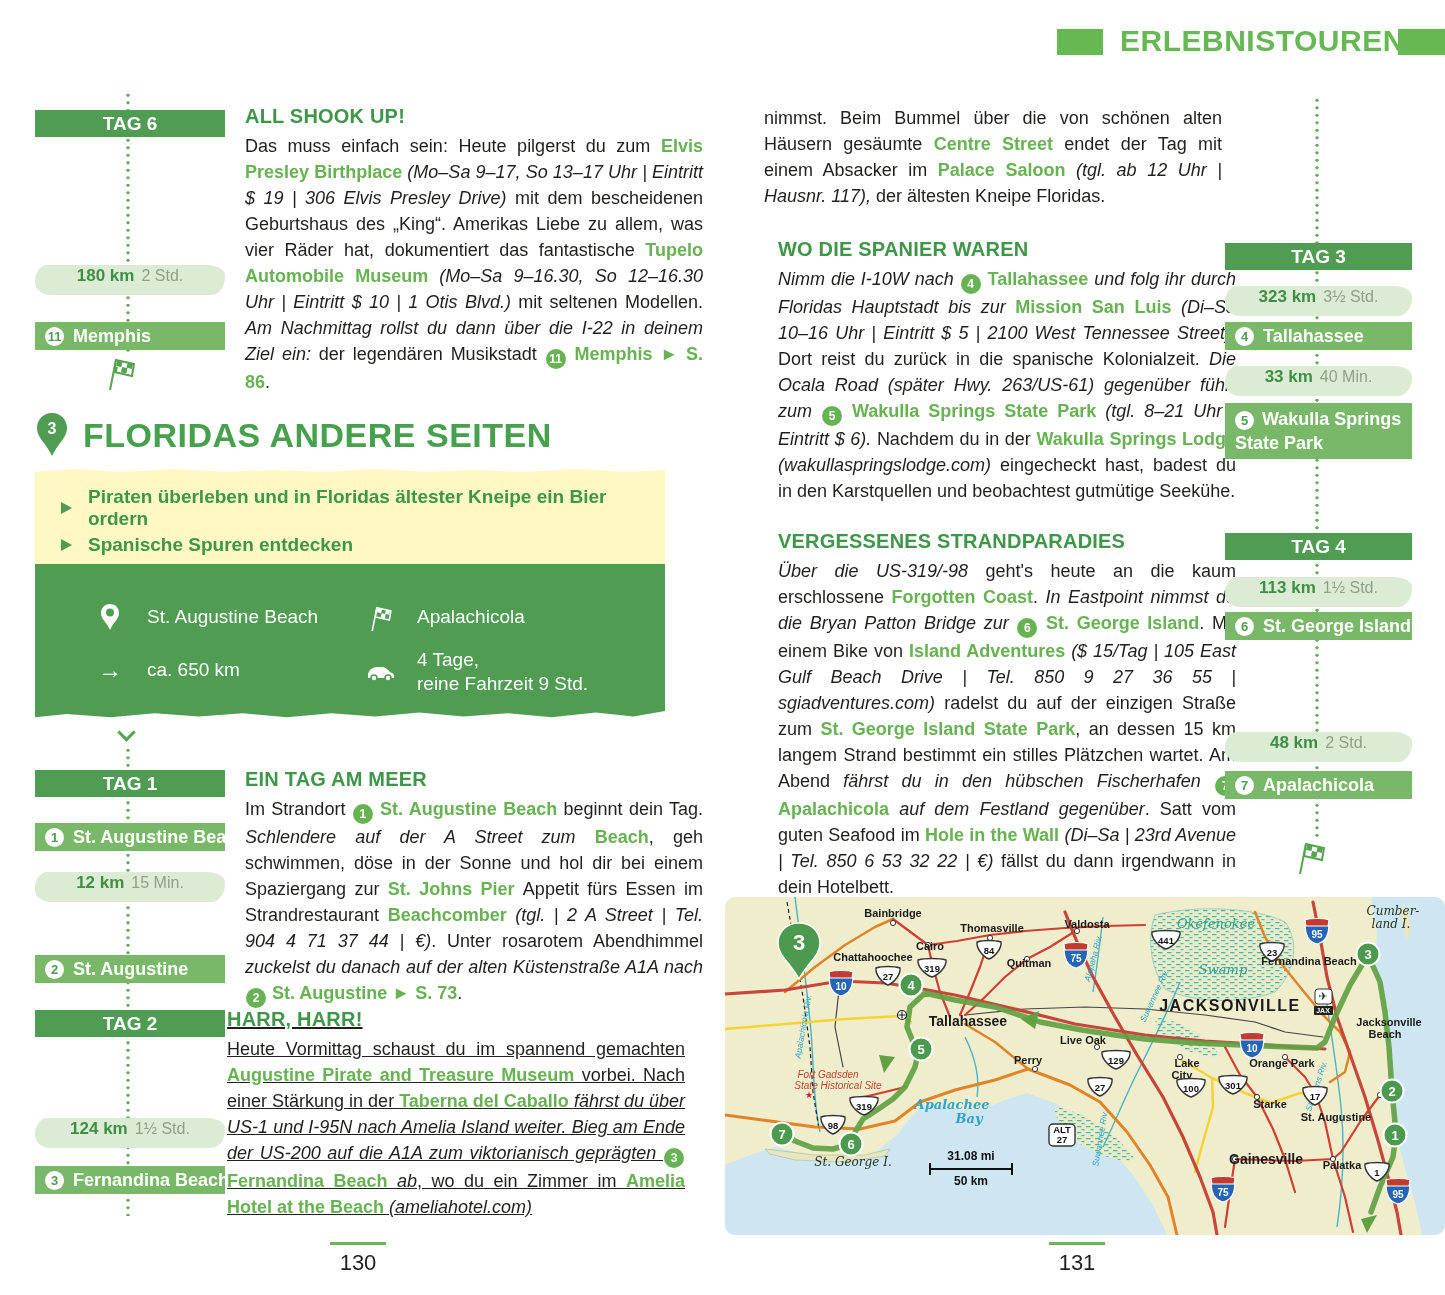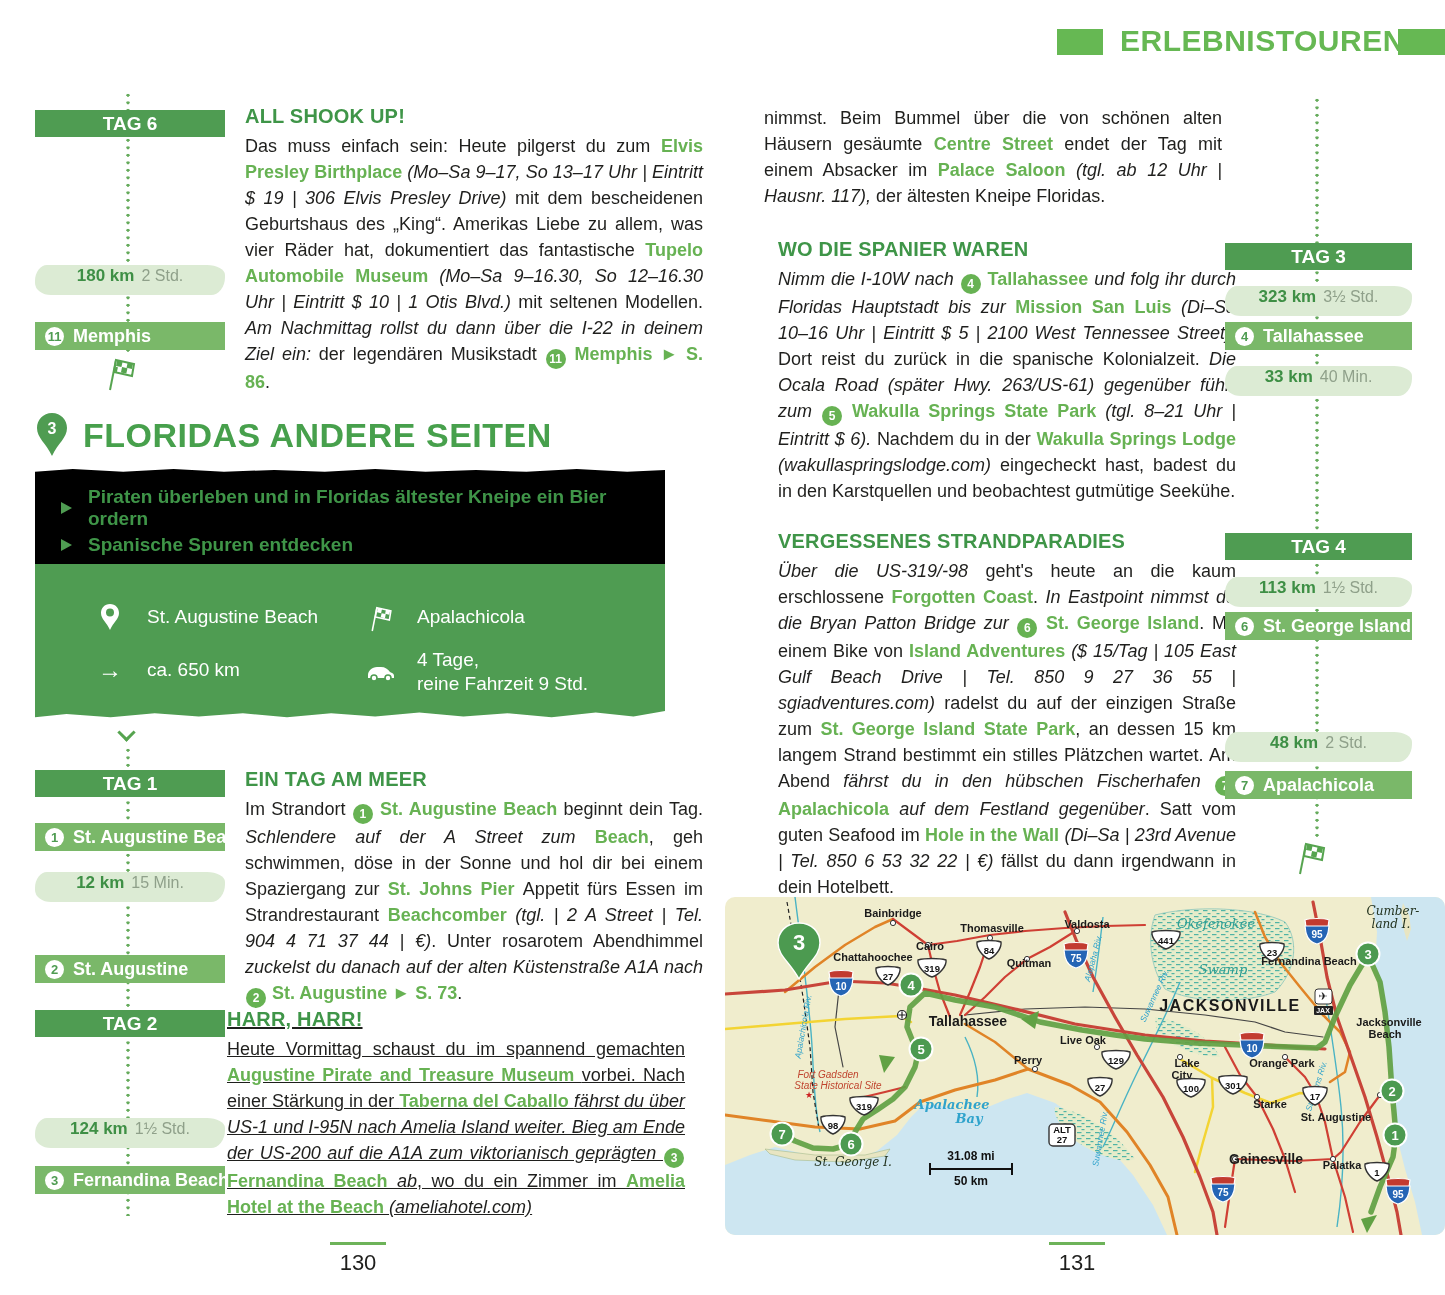--- a/index.html
+++ b/index.html
@@ -38,21 +38,21 @@
   .para{font-size:18px;line-height:26px;text-align:justify;}
   .para .s-i{font-style:italic;}
   .para .s-g{color:var(--g-link);font-weight:bold;}
   .para .circ{display:inline-block;width:20px;height:20px;border-radius:50%;background:var(--g-link);color:#fff;font-size:12px;font-weight:bold;font-style:normal;text-align:center;line-height:20px;vertical-align:-3px;margin:0 1px;}
 
   
   .tour-title{position:absolute;display:flex;align-items:center;gap:14px;}
   .tour-title .txt{font-size:34px;font-weight:bold;color:var(--g-title);letter-spacing:.5px;}
 
   
-  .hibox{position:absolute;background:#000000;padding:14px 12px 12px 20px;clip-path:polygon(0 4%,6% 1%,14% 4%,22% 1%,30% 4%,38% 2%,46% 4%,54% 1%,62% 4%,70% 2%,78% 4%,86% 1%,94% 4%,100% 2%,100% 100%,0 100%);}
+  .hibox{position:absolute;background:#fef9c3;padding:14px 12px 12px 20px;clip-path:polygon(0 4%,6% 1%,14% 4%,22% 1%,30% 4%,38% 2%,46% 4%,54% 1%,62% 4%,70% 2%,78% 4%,86% 1%,94% 4%,100% 2%,100% 100%,0 100%);}
   .hibox .row{display:flex;align-items:center;margin:4px 0;}
   .hibox .arr{width:0;height:0;border-left:11px solid var(--g-dark);border-top:6px solid rgba(0,0,0,0);border-bottom:6px solid rgba(0,0,0,0);margin:0 16px 0 6px;}
   .hibox .btxt{color:var(--g-head);font-weight:bold;font-size:19px;}
   .infobox{position:absolute;background:var(--g-dark);color:#fff;clip-path:polygon(0 0,100% 0,100% 93%,95% 96.5%,89% 94%,82% 97%,75% 94.5%,68% 96.5%,61% 94%,54% 96.5%,47% 94.5%,40% 97%,33% 94.5%,26% 96.5%,19% 94.5%,12% 97%,5% 95%,0 97%);}
   .infobox .cell{position:absolute;display:flex;align-items:center;gap:22px;}
   .infobox .itxt{font-size:19px;line-height:24px;}
   .iicon{width:30px;display:flex;justify-content:center;}
 
   
   .pagenum{position:absolute;width:110px;text-align:center;}
@@ -233,20 +233,23 @@
   <div class="tagbar" style="left:1225px;top:243px;width:187px;">TAG 3</div>
   <div class="kmbadge" style="left:1225px;top:286px;width:187px;">
     <span class="km">323 km</span><span class="tm">3½ Std.</span>
   </div>
   <div class="stopbar" style="left:1225px;top:322px;width:187px;">
     <span class="num">4</span>
     <span class="lbl">Tallahassee</span>
   </div>
   <div class="kmbadge" style="left:1225px;top:366px;width:187px;">
     <span class="km">33 km</span><span class="tm">40 Min.</span>
+  </div>
+  <div class="stopbar tall" style="left:1225px;top:403px;width:187px;">
+    <span class="num">5</span><span class="lbl">Wakulla Springs State Park</span>
   </div>
   <div class="tagbar" style="left:1225px;top:533px;width:187px;">TAG 4</div>
   <div class="kmbadge" style="left:1225px;top:577px;width:187px;">
     <span class="km">113 km</span><span class="tm">1½ Std.</span>
   </div>
   <div class="stopbar" style="left:1225px;top:612px;width:187px;">
     <span class="num">6</span>
     <span class="lbl">St. George Island</span>
   </div>
   <div class="kmbadge" style="left:1225px;top:732px;width:187px;">

